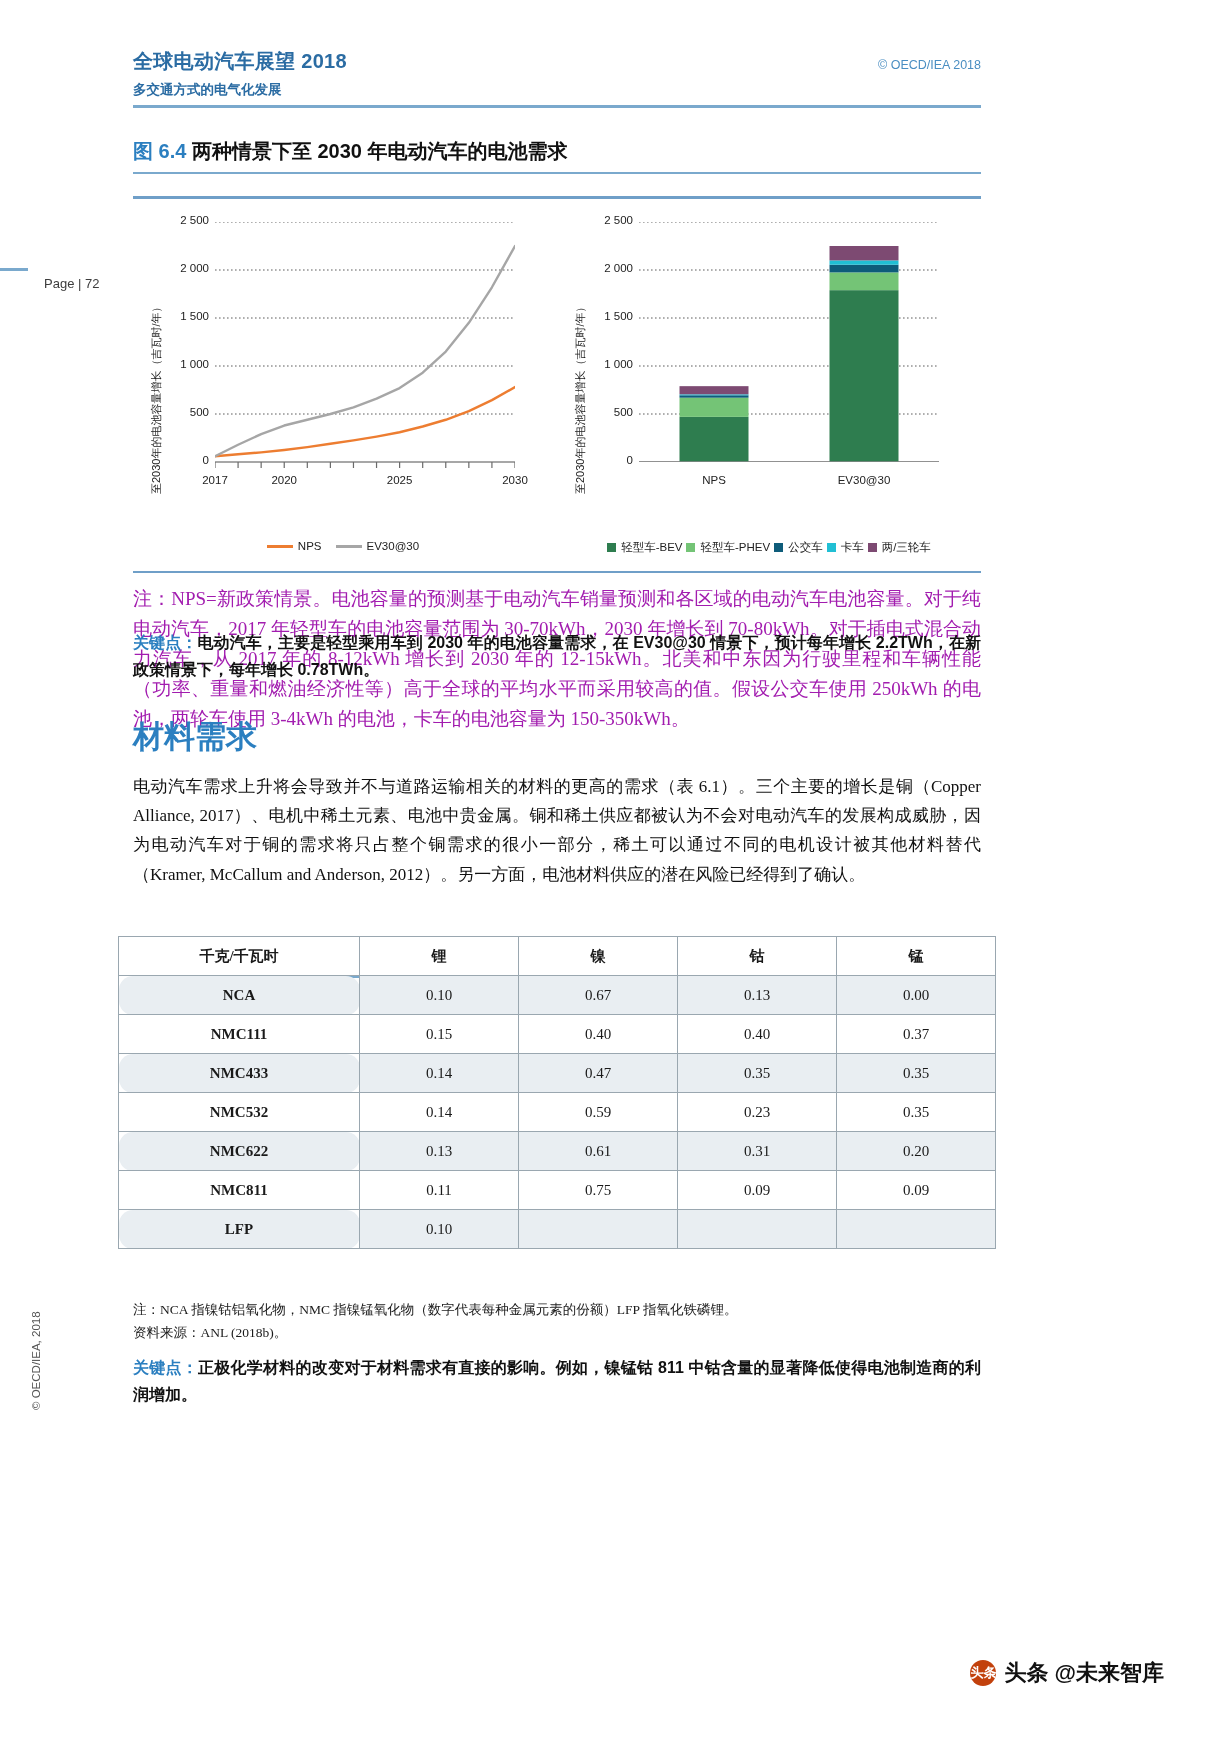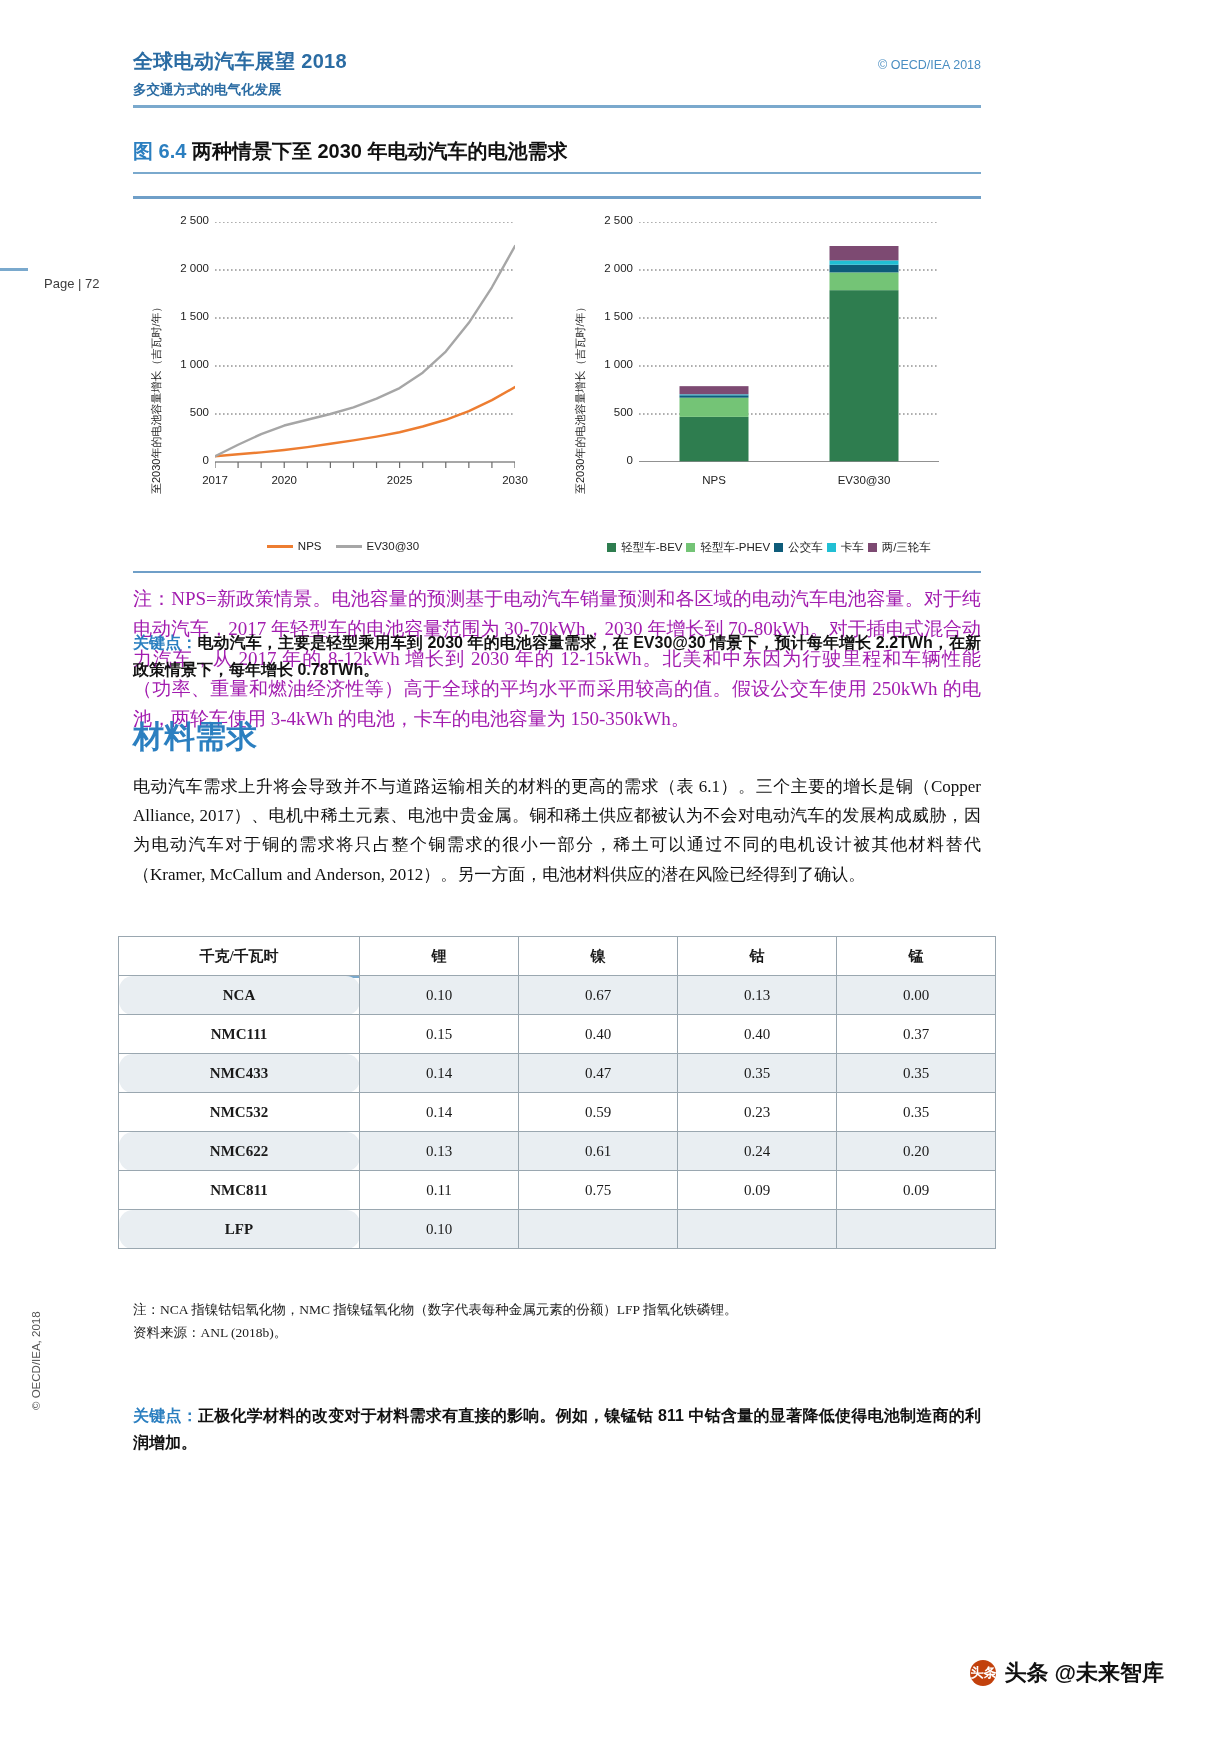--- a/index.html
+++ b/index.html
@@ -325,21 +325,21 @@
           <td class="rh">NMC532</td>
           <td class="v">0.14</td>
           <td class="v">0.59</td>
           <td class="v">0.23</td>
           <td class="v">0.35</td>
         </tr>
         <tr class="alt">
           <td class="rh">NMC622</td>
           <td class="v">0.13</td>
           <td class="v">0.61</td>
-          <td class="v">0.24</td>
+          <td class="v">0.31</td>
           <td class="v">0.20</td>
         </tr>
         <tr>
           <td class="rh">NMC811</td>
           <td class="v">0.11</td>
           <td class="v">0.75</td>
           <td class="v">0.09</td>
           <td class="v">0.09</td>
         </tr>
         <tr class="alt">
@@ -348,21 +348,21 @@
           <td class="v"></td>
           <td class="v"></td>
           <td class="v"></td>
         </tr>
       </tbody>
   </table>
 
   <div class="tnote" style="top:1300px;">注：NCA 指镍钴铝氧化物，NMC 指镍锰氧化物（数字代表每种金属元素的份额）LFP 指氧化铁磷锂。</div>
   <div class="tnote" style="top:1323px;">资料来源：ANL (2018b)。</div>
 
-  <div class="keypoint" style="top:1355px;margin-top:48px;">
+  <div class="keypoint" style="top:1355px;">
     <span class="kp">关键点：</span><span>正极化学材料的改变对于材料需求有直接的影响。例如，镍锰钴 811 中钴含量的显著降低使得电池制造商的利润增加。</span>
   </div>
 
   <div class="wm">
     <span class="dot">头条</span>
     <span>头条 @未来智库</span>
   </div>
 
 </div>
 

